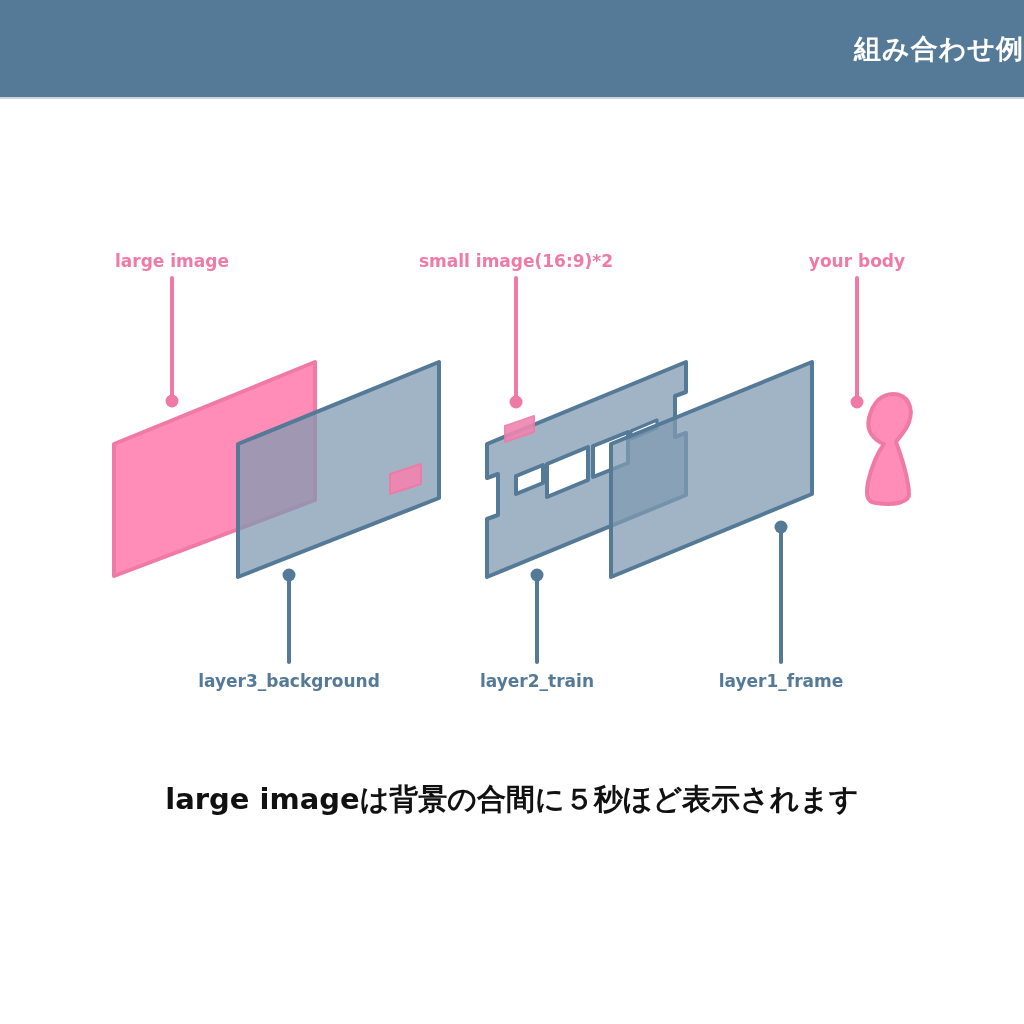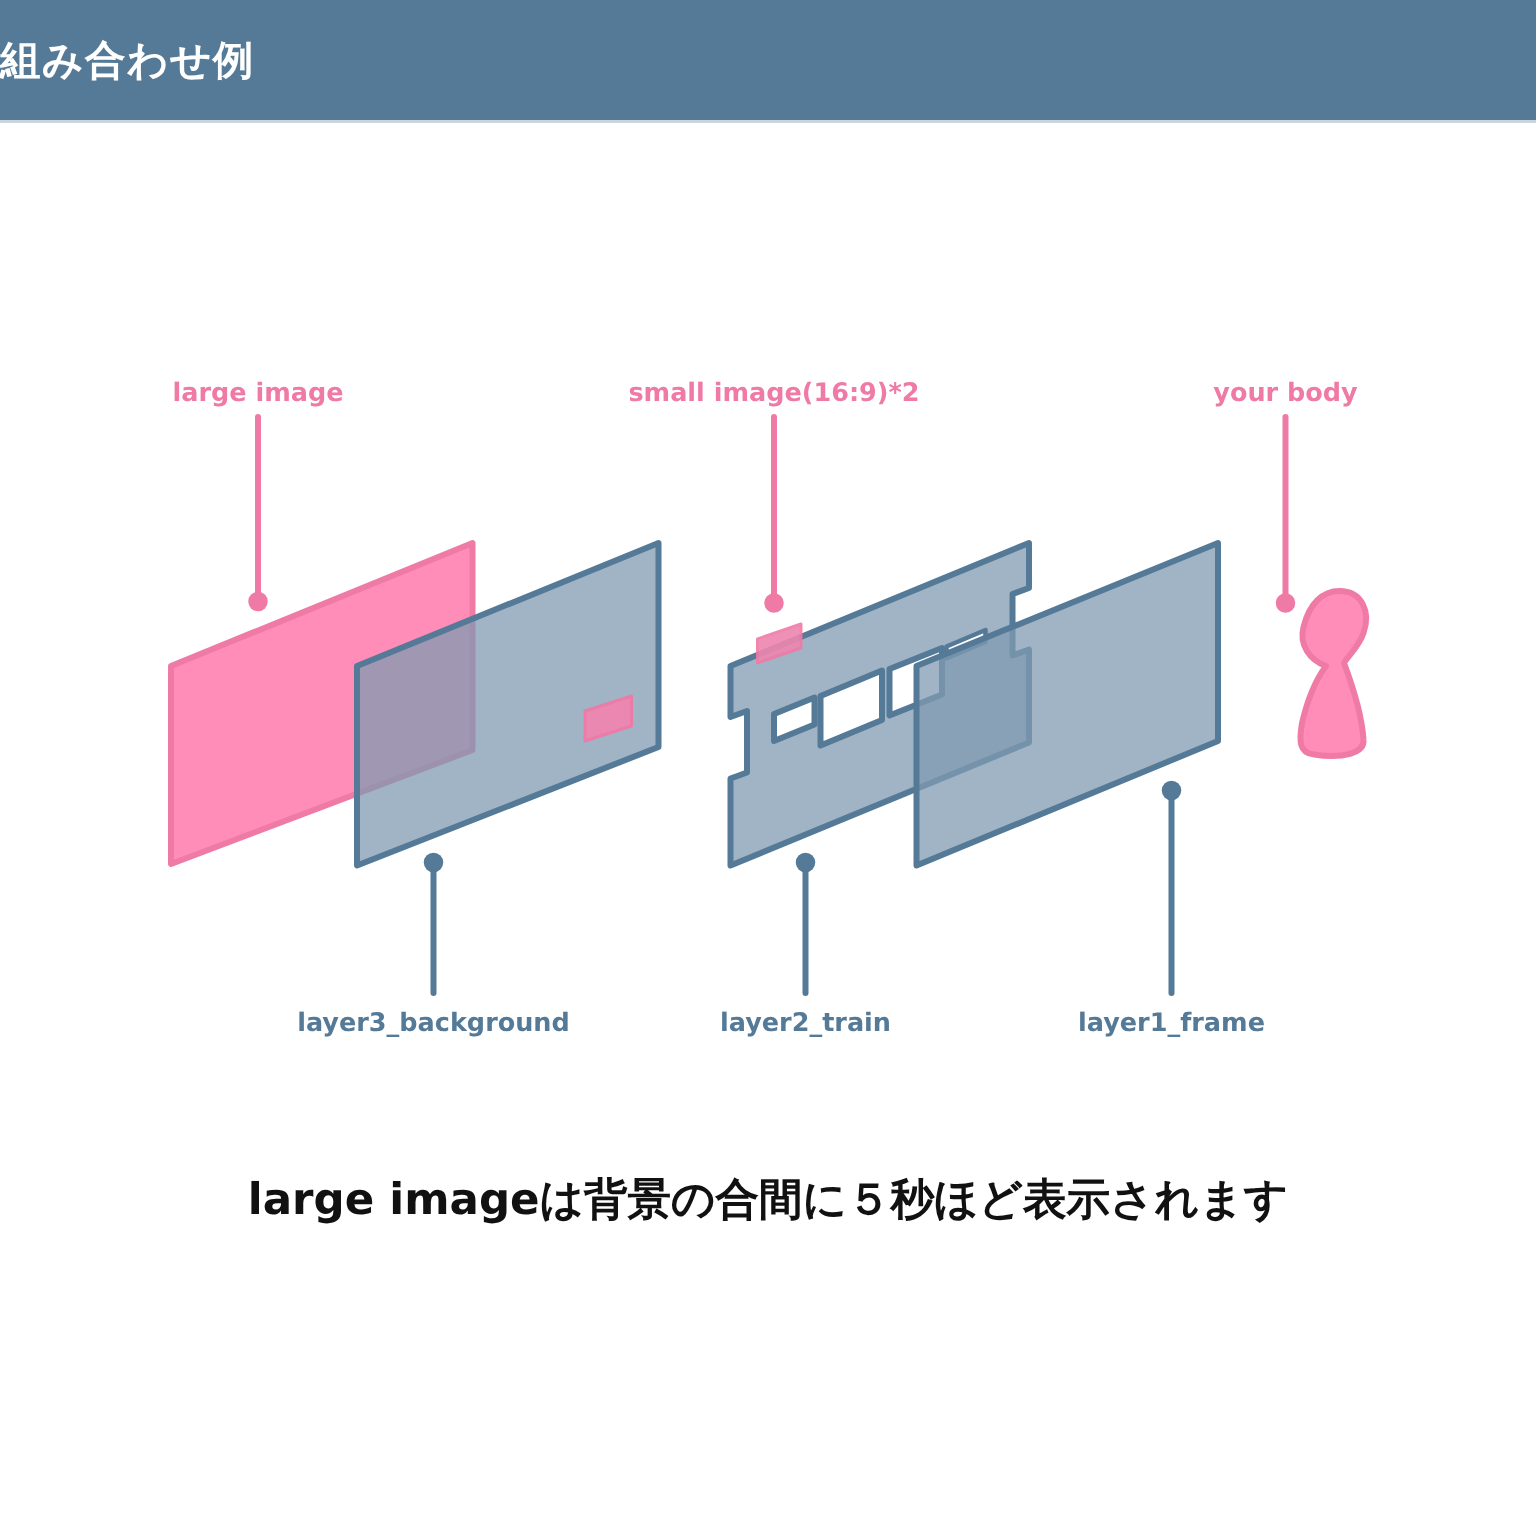--- a/index.html
+++ b/index.html
@@ -1,20 +1,20 @@
 <!DOCTYPE html>
 <html><head>
   <meta charset="utf-8">
   <style>
     html, body { margin: 0; padding: 0; background: #ffffff; }
     body { width: 1024px; height: 1024px; position: relative; overflow: hidden;
            font-family: "DejaVu Sans", sans-serif; }
-    .header { position: absolute; left: 0; top: 0; width: 1024px; height: 82px;
+    .header { position: absolute; left: 0; top: 0; width: 1024px; height: 99px;
               background: #557A97; border-bottom: 2px solid #c9d6e0;
-              display: flex; align-items: center; justify-content: flex-start; box-sizing: border-box; }
+              display: flex; align-items: center; justify-content: flex-end; box-sizing: border-box; }
     .header-title { color: #ffffff; font-size: 27px; font-weight: bold; letter-spacing: 1px;
                     font-family: "DejaVu Sans", sans-serif; }
     svg.diagram { position: absolute; left: 0; top: 0; }
     .lbl { font-family: "DejaVu Sans", sans-serif; font-weight: bold; font-size: 17px; }
     .lbl-pink { fill: #F07AA6; }
     .lbl-blue { fill: #557A97; }
     .caption { position: absolute; left: 0; top: 780px; width: 1024px; text-align: center;
                font-size: 29px; font-weight: bold; color: #111111;
                font-family: "DejaVu Sans", sans-serif; letter-spacing: 0px; }
   </style>

